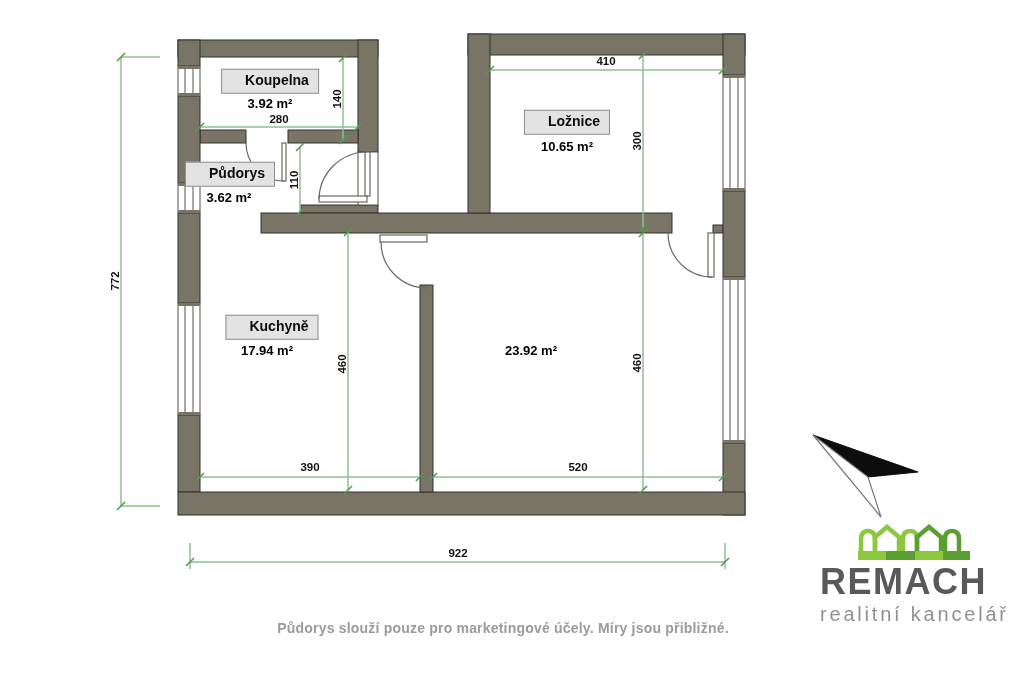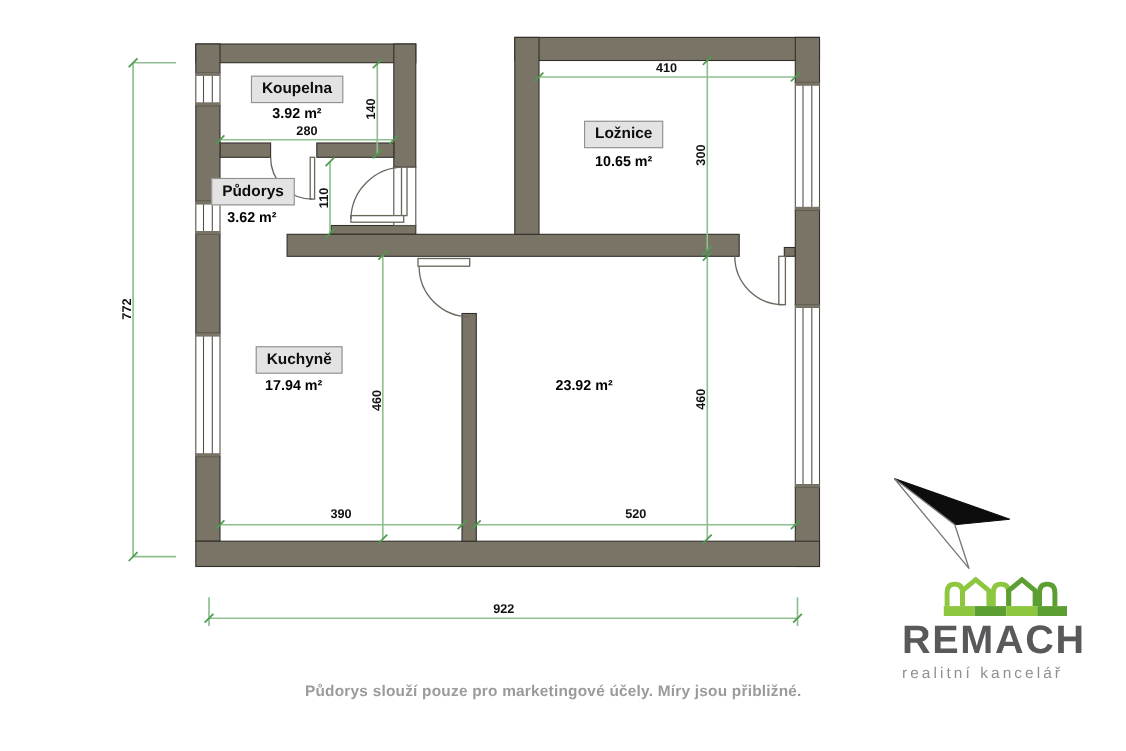--- a/index.html
+++ b/index.html
@@ -5,40 +5,40 @@
   html,body{margin:0;padding:0;background:#ffffff;}
   #stage{
     position:relative;width:1024px;height:683px;background:#ffffff;overflow:hidden;
     font-family:"Liberation Sans",sans-serif;
   }
   #plan-svg{position:absolute;left:0;top:0;}
   .room-box{
     position:absolute;transform:translate(-50%,-50%);
     background:#e3e3e3;border:1px solid #8f8f8f;
     font-size:14px;font-weight:bold;color:#0d0d0d;
-    padding:2px 9px 3px 9px;white-space:nowrap;line-height:1.25;
+    padding:2px 9px 3px 23px;white-space:nowrap;line-height:1.25;
   }
   .room-area{
     position:absolute;transform:translate(-50%,-50%);
     font-size:13px;font-weight:bold;color:#000;white-space:nowrap;
   }
   .dim-text{
     font-size:11.5px;font-weight:bold;fill:#111;
   }
   #disclaimer{
     position:absolute;left:0;top:620px;width:1006px;text-align:center;
     color:#9b9b9b;font-size:14px;font-weight:bold;letter-spacing:.2px;
   }
   #logo{position:absolute;left:820px;top:524px;width:190px;text-align:left;}
   #logo-houses{display:block;margin:0 auto 1px auto;}
   #logo-name{
     font-size:36px;font-weight:bold;color:#58595b;letter-spacing:1.5px;line-height:1.05;
   }
   #logo-tagline{
-    font-size:14px;color:#8e9092;letter-spacing:2.8px;margin-top:2px;
+    font-size:20px;color:#8e9092;letter-spacing:2.8px;margin-top:2px;
   }
   #north-arrow{position:absolute;left:805px;top:428px;}
 </style>
 </head>
 <body>
 
 <div id="stage">
 
   <svg id="plan-svg" width="1024" height="683" viewBox="0 0 1024 683">
 

